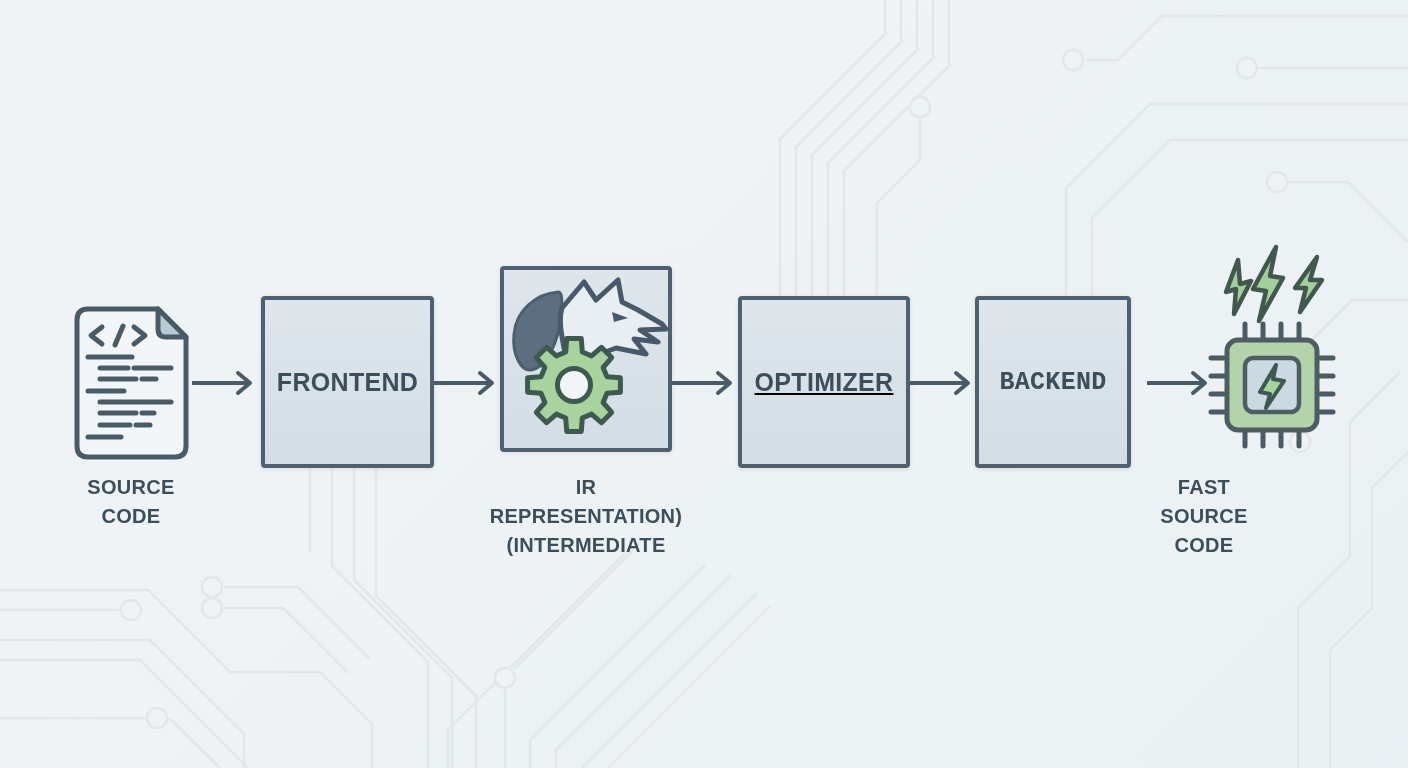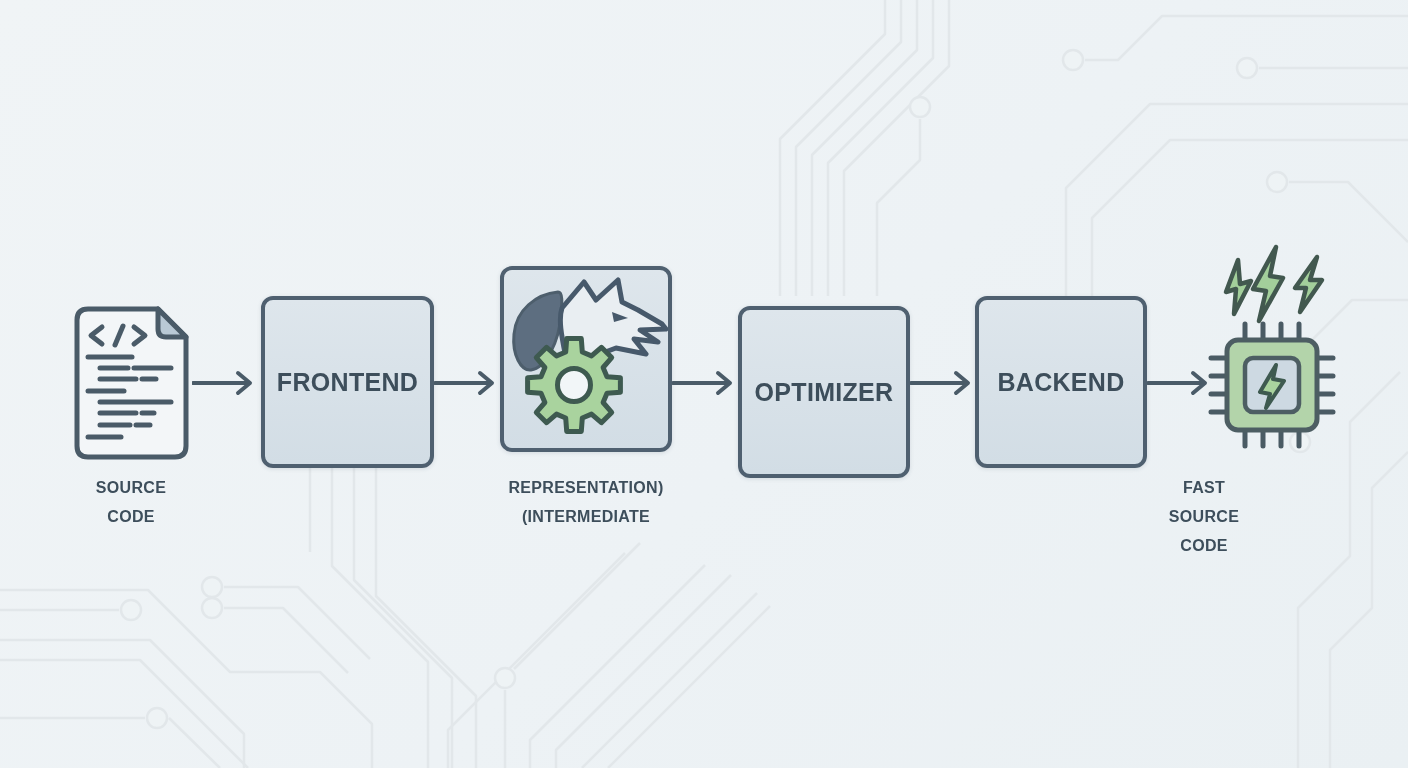--- a/index.html
+++ b/index.html
@@ -20,37 +20,37 @@
     left: 0; top: 0;
     z-index: 0;
   }
   .layer { position: absolute; z-index: 1; }
 
   .node-box {
     position: absolute;
     z-index: 1;
     background: linear-gradient(180deg, #dee6ec 0%, #d2dde5 100%);
     border: 4px solid #4f6070;
-    border-radius: 12px;
+    border-radius: 4px;
     box-shadow: 0 1px 4px rgba(60, 80, 100, 0.15);
     display: flex;
     align-items: center;
     justify-content: center;
   }
   .node-box .box-label {
     font-size: 25px;
     font-weight: 700;
     color: #3d4e5b;
     letter-spacing: 0.3px;
   }
   .caption {
     position: absolute;
     z-index: 1;
     text-align: center;
-    font-size: 16px;
+    font-size: 20px;
     font-weight: 700;
     color: #3d4e5b;
     line-height: 29px;
     letter-spacing: 0.3px;
   }
   .arrow { position: absolute; z-index: 1; }
 </style>
 </head>
 <body>
 
@@ -175,43 +175,44 @@
              L-17.5 29.1 L-27.4 37.7 L-37.7 27.4 L-29.1 17.5
              L-33 8.3 L-46.4 7.3 L-46.4 -7.3 L-33 -8.3
              L-29.1 -17.5 L-37.7 -27.4 L-27.4 -37.7 L-17.5 -29.1
              L-8.3 -33 L-7.3 -46.4 L7.3 -46.4 L8.3 -33
              L17.5 -29.1 L27.4 -37.7 L37.7 -27.4 L29.1 -17.5 Z" fill="#a9d39e" stroke="#3e5a50" stroke-width="5" stroke-linejoin="round"></path>
         <circle cx="0" cy="0" r="16.5" fill="#f2f6f8" stroke="#3e5a50" stroke-width="5"></circle>
       </g>
     </svg>
   </div>
   <div class="caption" style="left:436px; top:473px; width:300px;">
+    <div>IR</div>
     <div>REPRESENTATION)</div>
     <div>(INTERMEDIATE</div>
   </div>
 
   <svg class="arrow" style="left:672px; top:367px;" width="66" height="32" viewBox="0 0 66 32">
     <g fill="none" stroke="#4a5b68" stroke-width="4" stroke-linecap="round" stroke-linejoin="round">
       <path d="M1 16 H56"></path>
         <path d="M46 6 L58 16 L46 26"></path>
     </g>
   </svg>
 
-  <div class="node-box" style="left:738px; top:306px; width:172px; height:172px;">
+  <div class="node-box" style="left:738px; top:296px; width:172px; height:172px;text-decoration:underline;">
     <span class="box-label">OPTIMIZER</span>
   </div>
 
   <svg class="arrow" style="left:910px; top:367px;" width="66" height="32" viewBox="0 0 66 32">
     <g fill="none" stroke="#4a5b68" stroke-width="4" stroke-linecap="round" stroke-linejoin="round">
       <path d="M1 16 H56"></path>
         <path d="M46 6 L58 16 L46 26"></path>
     </g>
   </svg>
 
-  <div class="node-box" style="left:975px; top:296px; width:172px; height:172px;">
+  <div class="node-box" style="left:975px; top:296px; width:156px; height:172px;font-family:Liberation Mono, monospace;">
     <span class="box-label">BACKEND</span>
   </div>
 
   <svg class="arrow" style="left:1147px; top:367px;" width="66" height="32" viewBox="0 0 66 32">
     <g fill="none" stroke="#4a5b68" stroke-width="4" stroke-linecap="round" stroke-linejoin="round">
       <path d="M1 16 H56"></path>
         <path d="M46 6 L58 16 L46 26"></path>
     </g>
   </svg>
 

